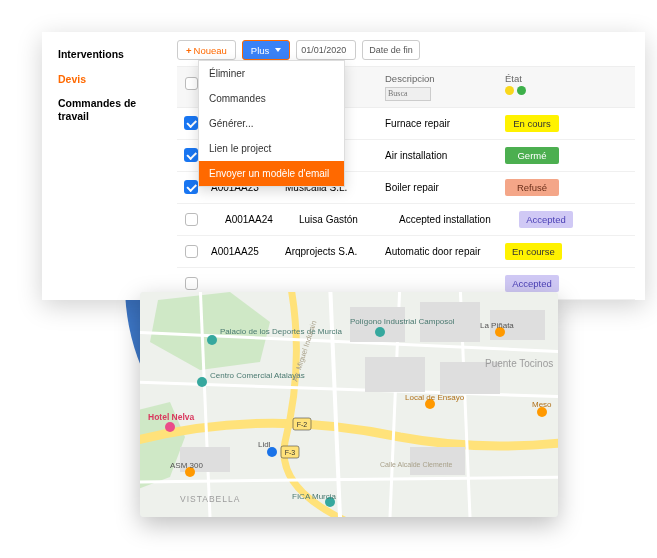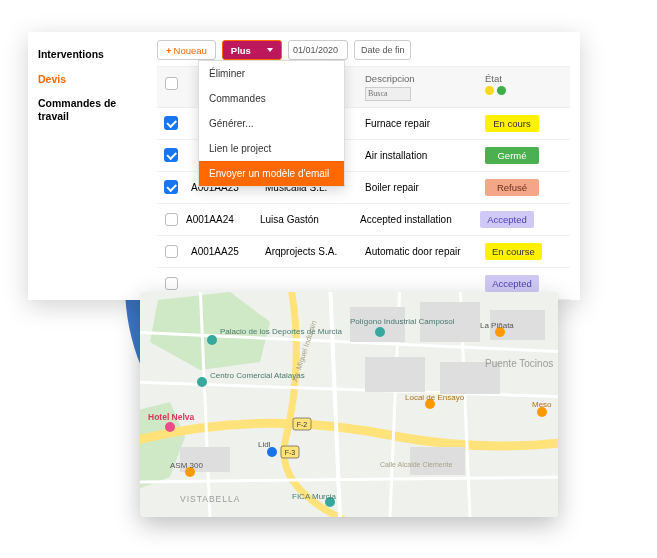--- a/index.html
+++ b/index.html
@@ -11,27 +11,28 @@
   .bg-circle {
     position: absolute;
     width: 430px; height: 430px;
     border-radius: 50%;
     background: #3e78c9;
     left: 125px; top: 70px;
     z-index: 0;
   }
   .panel {
     position: absolute;
-    left: 28px; top: 32px;
-    width: 552px;
+    left: 42px; top: 32px;
+    width: 603px;
     background: #fff;
     box-shadow: 0 6px 24px rgba(0,0,0,0.18);
     z-index: 2;
     display: flex;
     font-size: 10.5px;
+    padding-left: 6px;
   }
   .sidebar {
     width: 121px;
     padding: 10px 0;
   }
   .side-item {
     padding: 6px 10px;
     font-size: 10.5px;
     line-height: 1.2;
     font-weight: 700;
@@ -58,25 +59,25 @@
     padding: 0 8px;
     border: 1px solid #ccc;
     border-radius: 3px;
     font-size: 9.5px;
     background: #fff;
     cursor: pointer;
   }
   .btn-new { color: #ff6900; }
   .btn-new .plus { color: #ff6900; font-weight: 700; margin-right: 2px; }
   .btn-plus {
-    background: #be185d;
+    background: #3b82f6;
     border-color: #ff6900;
     color: #fff;
-    font-weight: 700;
-    gap: 16px;
+    font-weight: 400;
+    gap: 6px;
   }
   .chev-down {
     display: inline-block;
     width: 0; height: 0;
     border-left: 3px solid transparent;
     border-right: 3px solid transparent;
     border-top: 4px solid currentColor;
   }
   .date-input {
     height: 20px;
@@ -269,21 +270,21 @@
           </div>
           <div class="col-id" style="">A001AA23</div>
           <div class="col-client">Musicalia S.L.</div>
           <div class="col-desc">Boiler repair</div>
           <div class="col-state"><span class="status-badge st-refuse">Refusé</span></div>
         </div>
         <div class="row">
           <div class="col-check">
             <div class="checkbox-outline"></div>
           </div>
-          <div class="col-id" style="margin-left:1px">A001AA24</div>
+          <div class="col-id" style="margin-left:20px">A001AA24</div>
           <div class="col-client">Luisa Gastón</div>
           <div class="col-desc">Accepted installation</div>
           <div class="col-state"><span class="status-badge st-accepted">Accepted</span></div>
         </div>
         <div class="row">
           <div class="col-check">
             <div class="checkbox-outline"></div>
           </div>
           <div class="col-id" style="margin-left:6px">A001AA25</div>
           <div class="col-client">Arqprojects S.A.</div>

